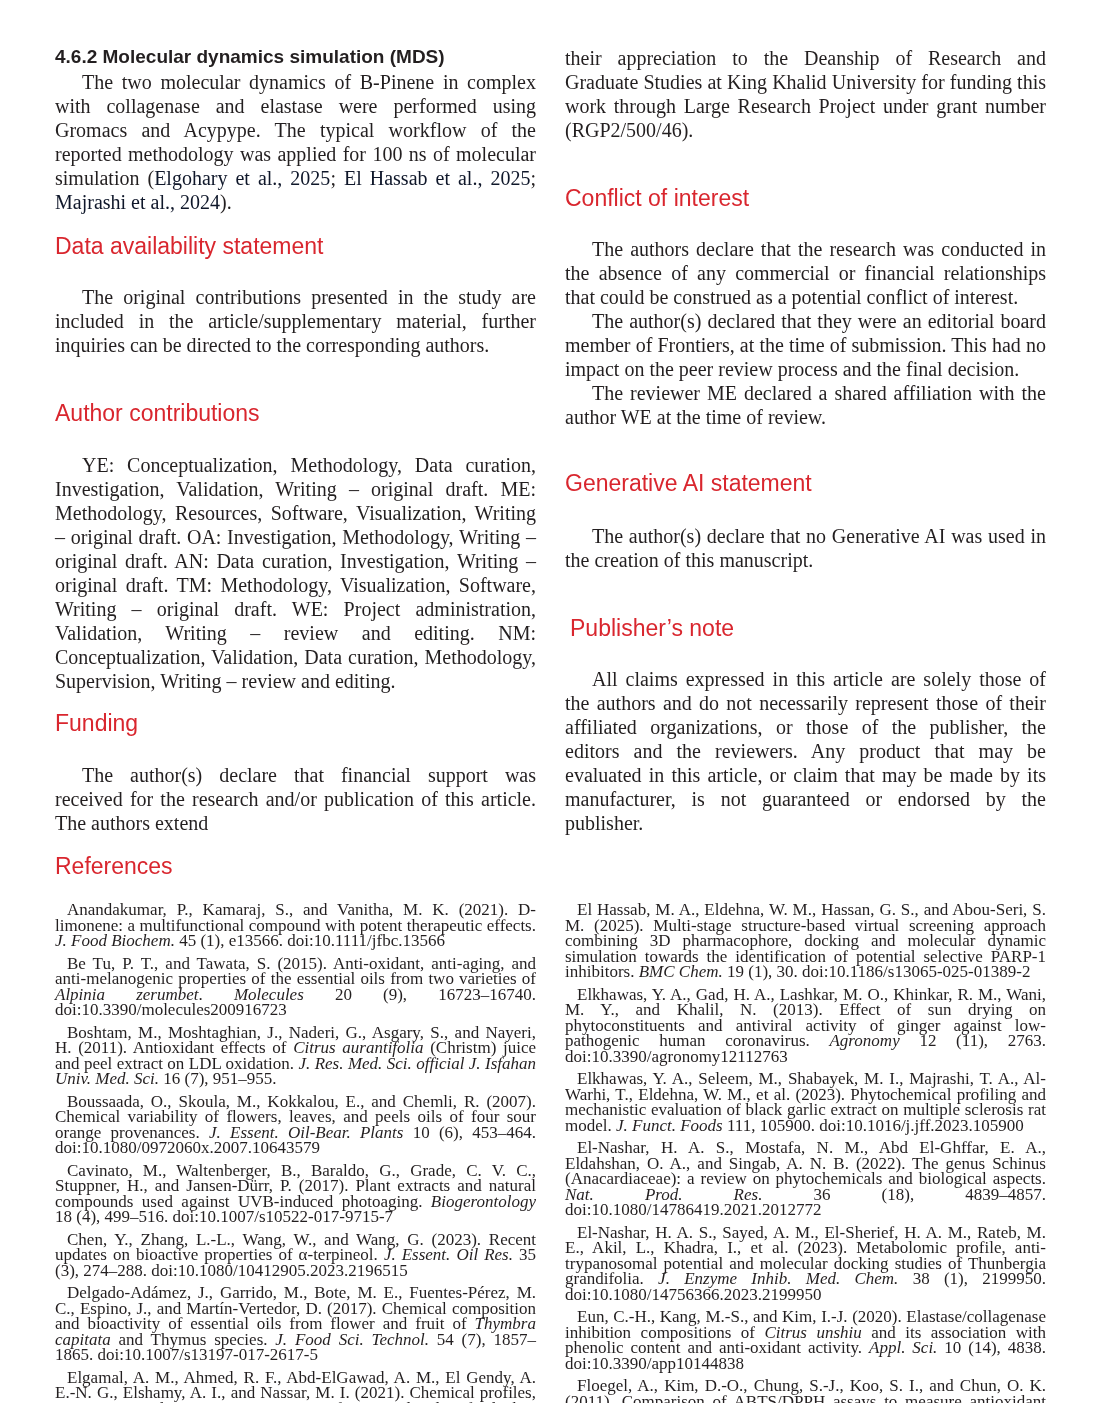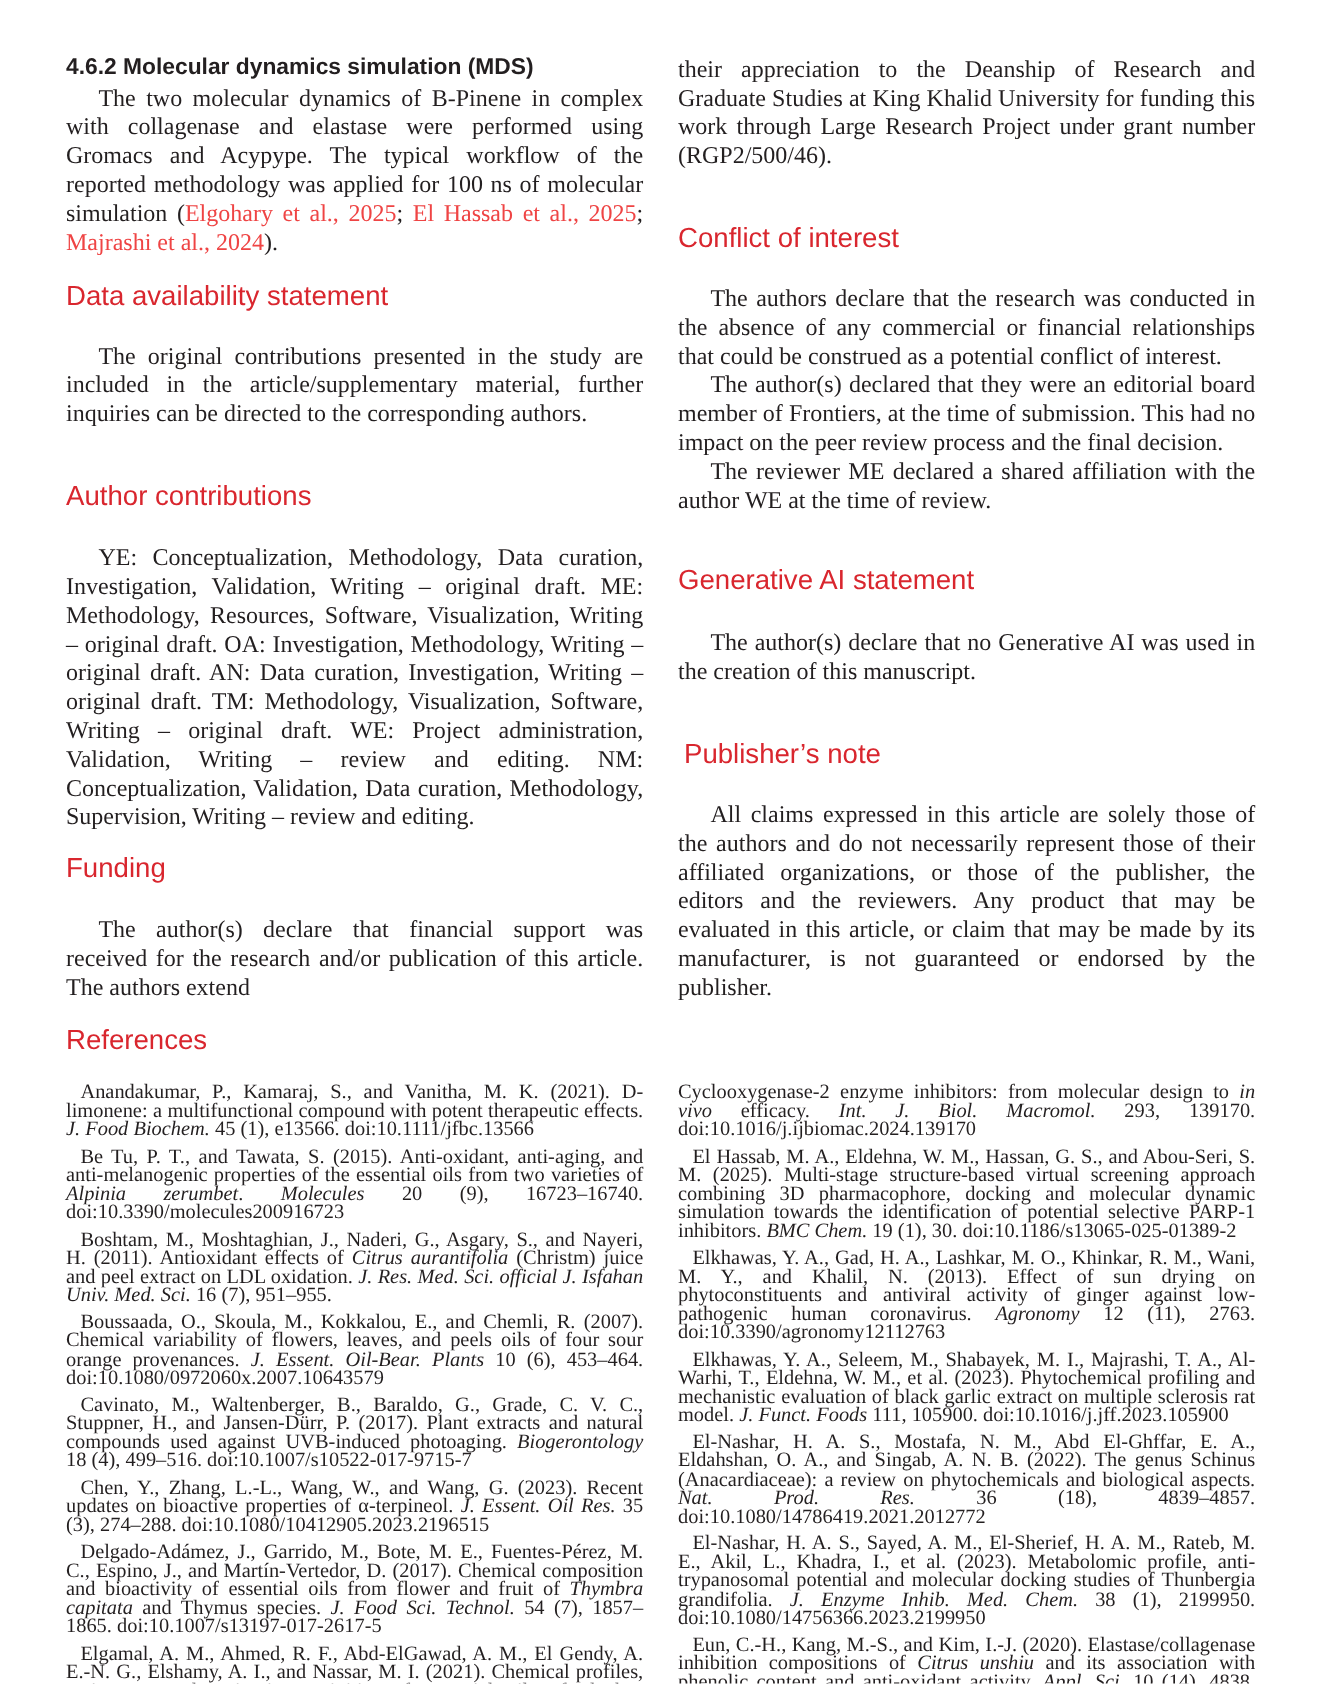--- a/index.html
+++ b/index.html
@@ -2,21 +2,21 @@
 <html><head>
 <meta charset="utf-8">
 <style>
   html, body { margin:0; padding:0; background:#ffffff; }
   body { width:1100px; height:1403px; position:relative; overflow:hidden; color:#231f20; }
   .col { position:absolute; width:481px; }
   .p { font-family:"Liberation Serif", serif; font-size:20px; line-height:24px; text-align:justify; margin:0; text-indent:27px; }
   .p.noindent { text-indent:0; }
   .sub { font-family:"Liberation Sans", sans-serif; font-size:19px; color:#231f20; margin:0; line-height:26px; }
   .h { font-family:"Liberation Sans", sans-serif; font-size:23px; color:#d9262e; margin:0; line-height:32px; position:absolute; left:0; font-weight:normal; }
-  .cite { color:#ef4444; }
+  .cite { color:#0f172a; }
   .ref { font-family:"Liberation Serif", serif; font-size:17px; line-height:15.5px; text-align:justify; margin:0 0 7px 0; text-indent:12px; }
   .ref i { font-style:italic; }
 </style>
 </head>
 <body>
 
 <div class="col" style="left:55px; top:44px;">
   <h3 class="sub">4.6.2 Molecular dynamics simulation (MDS)</h3>
   <p class="p"><span>The two molecular dynamics of B-Pinene in complex with collagenase and elastase were performed using Gromacs and Acypype. The typical workflow of the reported methodology was applied for 100 ns of molecular simulation (</span><span class="cite">Elgohary et al., 2025</span><span>; </span><span class="cite">El Hassab et al., 2025</span><span>; </span><span class="cite">Majrashi et al., 2024</span><span>).</span></p>
 </div>
@@ -63,21 +63,20 @@
     <p class="ref"><span>Anandakumar, P., Kamaraj, S., and Vanitha, M. K. (2021). D-limonene: a multifunctional compound with potent therapeutic effects. </span><i>J. Food Biochem.</i><span> 45 (1), e13566. doi:10.1111/jfbc.13566</span></p>
     <p class="ref"><span>Be Tu, P. T., and Tawata, S. (2015). Anti-oxidant, anti-aging, and anti-melanogenic properties of the essential oils from two varieties of </span><i>Alpinia zerumbet</i><span>. </span><i>Molecules</i><span> 20 (9), 16723–16740. doi:10.3390/molecules200916723</span></p>
     <p class="ref"><span>Boshtam, M., Moshtaghian, J., Naderi, G., Asgary, S., and Nayeri, H. (2011). Antioxidant effects of </span><i>Citrus aurantifolia</i><span> (Christm) juice and peel extract on LDL oxidation. </span><i>J. Res. Med. Sci. official J. Isfahan Univ. Med. Sci.</i><span> 16 (7), 951–955.</span></p>
     <p class="ref"><span>Boussaada, O., Skoula, M., Kokkalou, E., and Chemli, R. (2007). Chemical variability of flowers, leaves, and peels oils of four sour orange provenances. </span><i>J. Essent. Oil-Bear. Plants</i><span> 10 (6), 453–464. doi:10.1080/0972060x.2007.10643579</span></p>
     <p class="ref"><span>Cavinato, M., Waltenberger, B., Baraldo, G., Grade, C. V. C., Stuppner, H., and Jansen-Dürr, P. (2017). Plant extracts and natural compounds used against UVB-induced photoaging. </span><i>Biogerontology</i><span> 18 (4), 499–516. doi:10.1007/s10522-017-9715-7</span></p>
     <p class="ref"><span>Chen, Y., Zhang, L.-L., Wang, W., and Wang, G. (2023). Recent updates on bioactive properties of α-terpineol. </span><i>J. Essent. Oil Res.</i><span> 35 (3), 274–288. doi:10.1080/10412905.2023.2196515</span></p>
     <p class="ref"><span>Delgado-Adámez, J., Garrido, M., Bote, M. E., Fuentes-Pérez, M. C., Espino, J., and Martín-Vertedor, D. (2017). Chemical composition and bioactivity of essential oils from flower and fruit of </span><i>Thymbra capitata</i><span> and Thymus species. </span><i>J. Food Sci. Technol.</i><span> 54 (7), 1857–1865. doi:10.1007/s13197-017-2617-5</span></p>
     <p class="ref"><span>Elgamal, A. M., Ahmed, R. F., Abd-ElGawad, A. M., El Gendy, A. E.-N. G., Elshamy, A. I., and Nassar, M. I. (2021). Chemical profiles, anticancer, and anti-aging activities of essential oils of pluchea dioscoridis (L.) DC. And Erigeron bonariensis L plants.</span></p>
   </div>
 <div class="col" id="refs-right" style="left:565px; top:902px;">
-    <p class="ref" style="text-indent: 0px;"><span>Cyclooxygenase-2 enzyme inhibitors: from molecular design to </span><i>in vivo</i><span> efficacy. </span><i>Int. J. Biol. Macromol.</i><span> 293, 139170. doi:10.1016/j.ijbiomac.2024.139170</span></p>
     <p class="ref"><span>El Hassab, M. A., Eldehna, W. M., Hassan, G. S., and Abou-Seri, S. M. (2025). Multi-stage structure-based virtual screening approach combining 3D pharmacophore, docking and molecular dynamic simulation towards the identification of potential selective PARP-1 inhibitors. </span><i>BMC Chem.</i><span> 19 (1), 30. doi:10.1186/s13065-025-01389-2</span></p>
     <p class="ref"><span>Elkhawas, Y. A., Gad, H. A., Lashkar, M. O., Khinkar, R. M., Wani, M. Y., and Khalil, N. (2013). Effect of sun drying on phytoconstituents and antiviral activity of ginger against low-pathogenic human coronavirus. </span><i>Agronomy</i><span> 12 (11), 2763. doi:10.3390/agronomy12112763</span></p>
     <p class="ref"><span>Elkhawas, Y. A., Seleem, M., Shabayek, M. I., Majrashi, T. A., Al-Warhi, T., Eldehna, W. M., et al. (2023). Phytochemical profiling and mechanistic evaluation of black garlic extract on multiple sclerosis rat model. </span><i>J. Funct. Foods</i><span> 111, 105900. doi:10.1016/j.jff.2023.105900</span></p>
     <p class="ref"><span>El-Nashar, H. A. S., Mostafa, N. M., Abd El-Ghffar, E. A., Eldahshan, O. A., and Singab, A. N. B. (2022). The genus Schinus (Anacardiaceae): a review on phytochemicals and biological aspects. </span><i>Nat. Prod. Res.</i><span> 36 (18), 4839–4857. doi:10.1080/14786419.2021.2012772</span></p>
     <p class="ref"><span>El-Nashar, H. A. S., Sayed, A. M., El-Sherief, H. A. M., Rateb, M. E., Akil, L., Khadra, I., et al. (2023). Metabolomic profile, anti-trypanosomal potential and molecular docking studies of Thunbergia grandifolia. </span><i>J. Enzyme Inhib. Med. Chem.</i><span> 38 (1), 2199950. doi:10.1080/14756366.2023.2199950</span></p>
     <p class="ref"><span>Eun, C.-H., Kang, M.-S., and Kim, I.-J. (2020). Elastase/collagenase inhibition compositions of </span><i>Citrus unshiu</i><span> and its association with phenolic content and anti-oxidant activity. </span><i>Appl. Sci.</i><span> 10 (14), 4838. doi:10.3390/app10144838</span></p>
     <p class="ref"><span>Floegel, A., Kim, D.-O., Chung, S.-J., Koo, S. I., and Chun, O. K. (2011). Comparison of ABTS/DPPH assays to measure antioxidant capacity in popular antioxidant-rich US foods. </span><i>J. Food Compos. Anal.</i><span> 24 (7), 1043–1048. doi:10.1016/j.jfca.2011.01.008</span></p>
   </div>
 
 </body></html>

